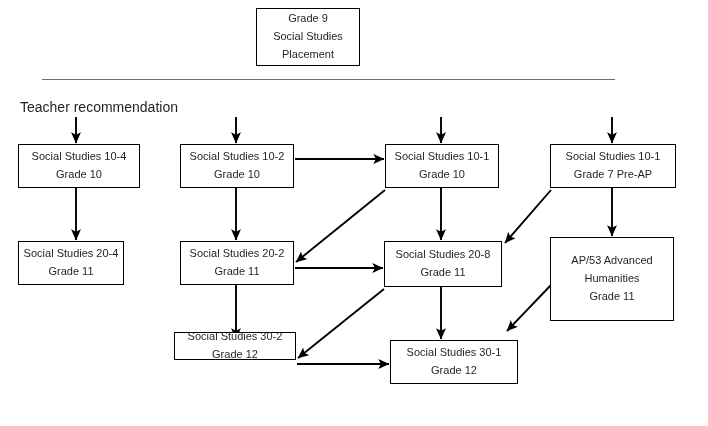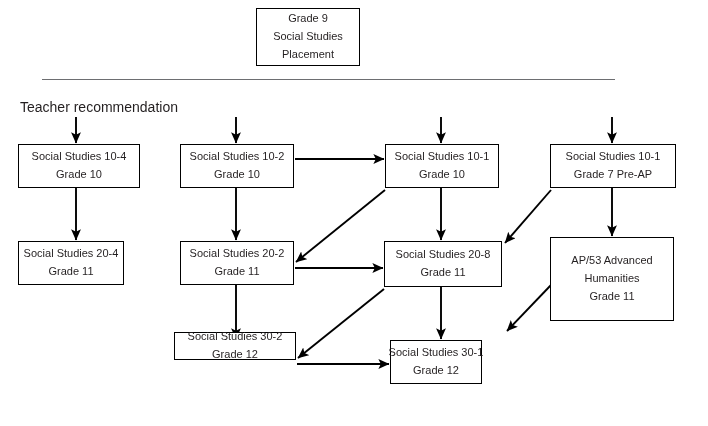--- a/index.html
+++ b/index.html
@@ -121,21 +121,21 @@
         <span class="ln">Grade 12</span>
       </div>
       <div class="node" style="left: 385px; top: 144px; width: 114px; height: 44px;">
         <span class="ln">Social Studies 10-1</span>
         <span class="ln">Grade 10</span>
       </div>
       <div class="node" style="left: 384px; top: 241px; width: 118px; height: 46px;">
         <span class="ln">Social Studies 20-8</span>
         <span class="ln">Grade 11</span>
       </div>
-      <div class="node" style="left: 390px; top: 340px; width: 92px; height: 44px; text-align: center;">
+      <div class="node" style="left: 390px; top: 340px; width: 128px; height: 44px; text-align: center;">
         <span class="ln">Social Studies 30-1</span>
         <span class="ln">Grade 12</span>
       </div>
       <div class="node" style="left: 550px; top: 144px; width: 126px; height: 44px;">
         <span class="ln">Social Studies 10-1</span>
         <span class="ln">Grade 7 Pre-AP</span>
       </div>
       <div class="node wrap" style="left: 550px; top: 237px; width: 124px; height: 84px;">
         <span class="ln">AP/53 Advanced</span>
         <span class="ln">Humanities</span>

